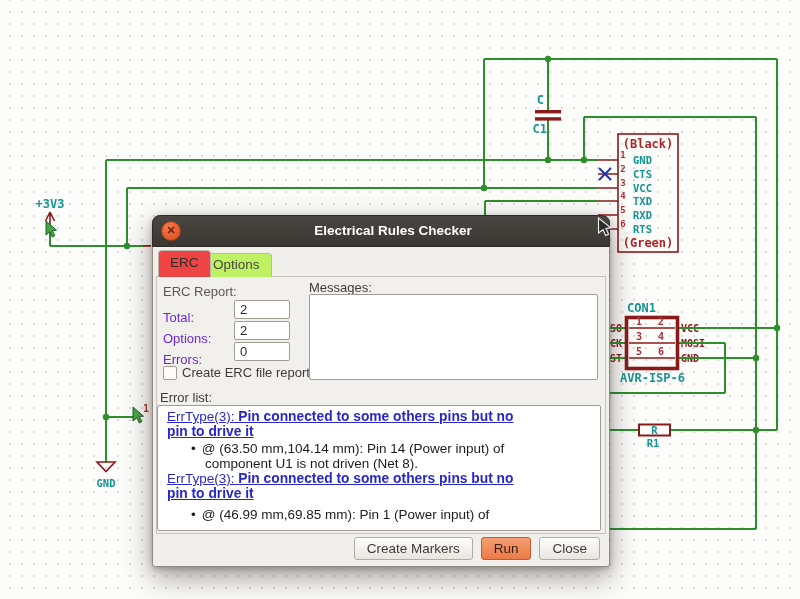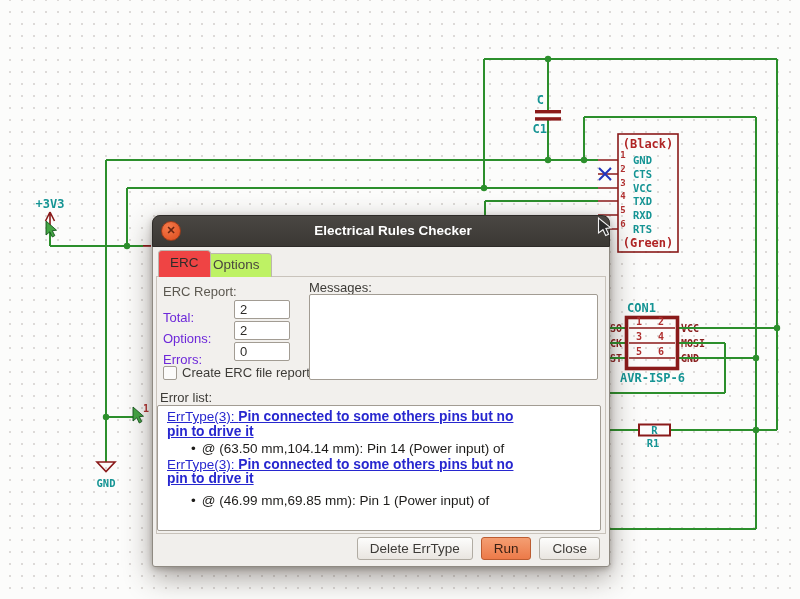--- a/index.html
+++ b/index.html
@@ -233,27 +233,27 @@
   <div id="checkbox"></div>
   <div class="lbl" id="lbl-check">Create ERC file report</div>
 
   <div class="lbl" style="left:156px;top:64px;">Messages:</div>
   <div id="msgbox"></div>
 
   <div class="lbl" style="left:7px;top:174px;">Error list:</div>
 
   <div id="errlist">
     <div class="errlink"><span>ErrType(3): </span><b>Pin connected to some others pins but no</b><br><b>pin to drive it</b></div>
-    <div class="errdetail"><span class="bullet">•</span><span>@ (63.50 mm,104.14 mm): Pin 14 (Power input) of</span><br></div>
+    <div class="errdetail"><span class="bullet">•</span><span>@ (63.50 mm,104.14 mm): Pin 14 (Power input) of</span><br><span class="b2">component U1 is not driven (Net 8).</span></div>
     <div class="errlink"><span>ErrType(3): </span><b>Pin connected to some others pins but no</b><br><b>pin to drive it</b></div>
     <div class="errdetail" style="margin-top:7px;"><span class="bullet">•</span><span>@ (46.99 mm,69.85 mm): Pin 1 (Power input) of</span></div>
   </div>
 
   <div id="btnrow">
-    <div class="btn">Delete ErrType</div>
+    <div class="btn">Create Markers</div>
     <div class="btn" id="btn-run">Run</div>
     <div class="btn">Close</div>
   </div>
 </div>
 
 <svg id="cursor" width="18" height="22" viewBox="0 0 18 22">
   <path d="M1.5 1 L1.5 16 L6 12.7 L8.7 18.6 L11.6 17.2 L8.9 11.5 L13.8 10.8 Z" fill="#2b2b2b" stroke="#f2f2f2" stroke-width="1.1"></path>
 </svg>
 
 </body></html>

